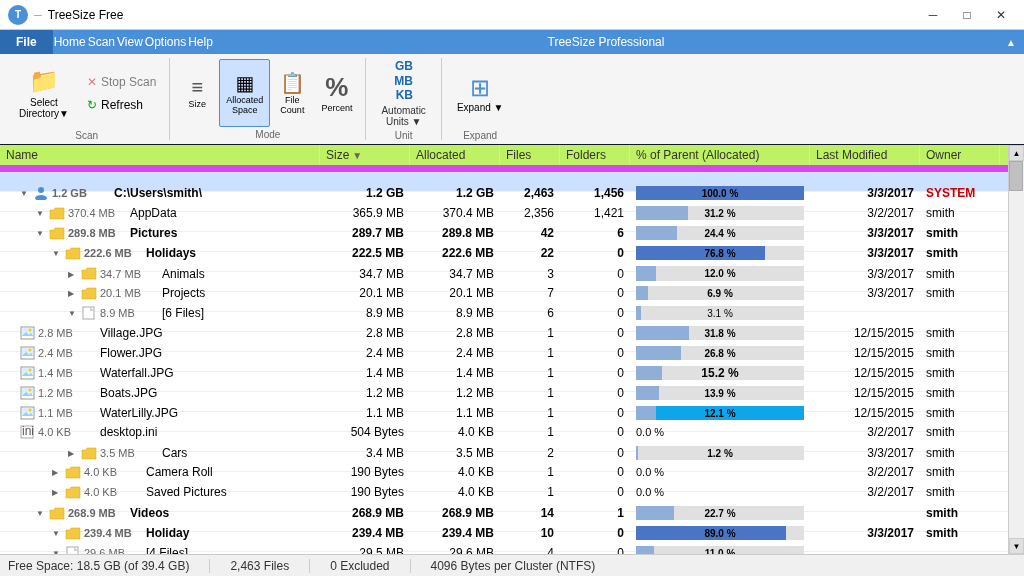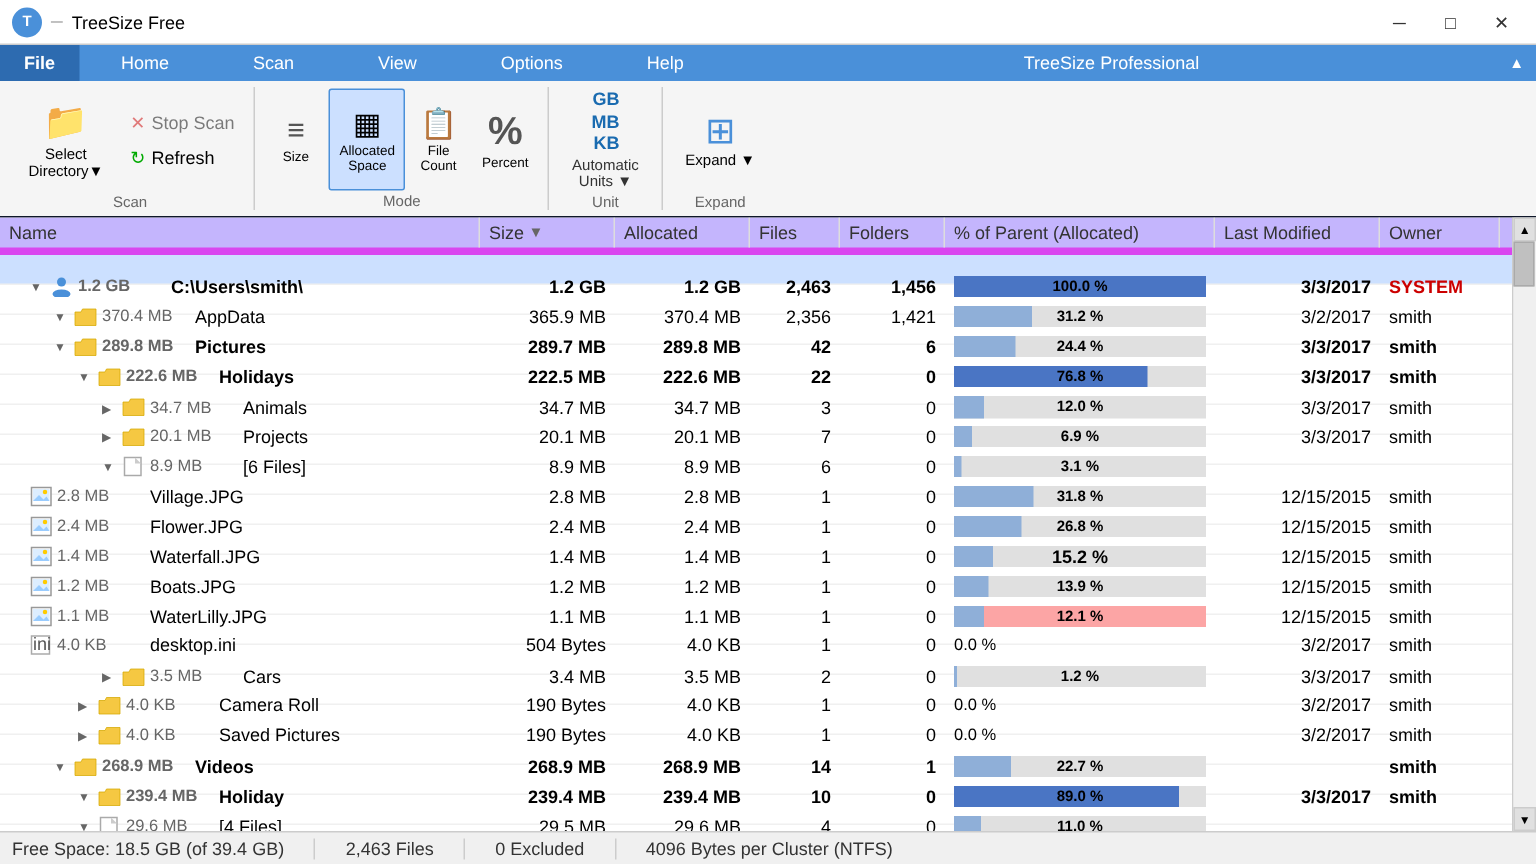--- a/index.html
+++ b/index.html
@@ -9,21 +9,21 @@
     #title-bar { background: #fff; height: 30px; display: flex; align-items: center; justify-content: space-between; border-bottom: 1px solid #ccc; padding: 0 8px; }
     #title-bar-left { display: flex; align-items: center; gap: 6px; }
     #title-bar-left .app-icon { width: 20px; height: 20px; background: #4a90d9; border-radius: 50%; display: flex; align-items: center; justify-content: center; color: white; font-size: 10px; font-weight: bold; }
     #title-bar-controls { display: flex; gap: 4px; }
     #title-bar-controls span { width: 30px; height: 20px; display: flex; align-items: center; justify-content: center; cursor: pointer; color: #333; font-size: 14px; }
 
     
     #ribbon { background: #f5f5f5; border-bottom: 1px solid #0f172a; }
     #menu-bar { display: flex; align-items: center; height: 24px; background: #4a90d9; }
     #menu-bar .file-btn { background: #2d6bb0; color: white; padding: 0 16px; height: 100%; display: flex; align-items: center; font-weight: bold; cursor: pointer; }
-    #menu-bar .menu-item { color: white; padding: 0 28px; height: 100%; display: flex; align-items: center; cursor: pointer; font-size: 12px; }
+    #menu-bar .menu-item { color: white; padding: 0 1px; height: 100%; display: flex; align-items: center; cursor: pointer; font-size: 12px; }
     #menu-bar .treesize-pro { margin-left: auto; color: white; padding: 0 12px; font-size: 12px; cursor: pointer; }
 
     #toolbar { display: flex; align-items: stretch; padding: 4px 2px 4px 4px; height: 90px; }
     .toolbar-group { display: flex; flex-direction: column; align-items: center; border-right: 1px solid #ccc; padding: 0 6px; }
     .toolbar-group-label { font-size: 10px; color: #666; margin-top: auto; padding-top: 2px; }
     .toolbar-tools { display: flex; align-items: center; gap: 2px; flex: 1; }
 
     .tool-large { display: flex; flex-direction: column; align-items: center; justify-content: center; cursor: pointer; padding: 4px 8px; border: 1px solid transparent; border-radius: 2px; height: 70px; min-width: 50px; }
 
     .tool-small-group { display: flex; flex-direction: column; gap: 1px; justify-content: center; height: 70px; }
@@ -36,21 +36,21 @@
 
     
     .auto-btn { display: flex; flex-direction: column; align-items: center; cursor: pointer; padding: 4px 8px; border: 1px solid transparent; border-radius: 2px; height: 70px; justify-content: center; min-width: 60px; }
     .auto-btn .unit-stack { font-size: 11px; font-weight: bold; color: #1a6bb0; line-height: 1.2; text-align: right; }
     .auto-btn .auto-label { font-size: 10px; color: #333; text-align: center; margin-top: 2px; }
 
     
     #content { display: flex; flex: 1; overflow: hidden; }
     #main-table { flex: 1; overflow: hidden; display: flex; flex-direction: column; }
     
-    #table-header { display: grid; grid-template-columns: 320px 90px 90px 60px 70px 180px 110px 80px; background: #c4b5fd; border-bottom: 5px solid #d946ef; }
+    #table-header { display: grid; grid-template-columns: 320px 90px 90px 60px 70px 180px 110px 80px; background: #bef264; border-bottom: 7px solid #d946ef; }
     .th { padding: 3px 6px; font-weight: normal; color: #333; border-right: 1px solid #ddd; cursor: pointer; display: flex; align-items: center; gap: 3px; user-select: none; white-space: nowrap; font-size: 12px; }
     .th .sort-arrow { font-size: 10px; color: #666; }
 
     #table-body { overflow-y: auto; flex: 1; background: white; }
     .tr { display: grid; grid-template-columns: 320px 90px 90px 60px 70px 180px 110px 80px; border-bottom: 1px solid #f0f0f0; height: 20px; }
     .tr.selected { background: #cce0ff; }
     .tr.bold-row { font-weight: bold; }
 
     .td { padding: 1px 6px; display: flex; align-items: center; overflow: hidden; white-space: nowrap; font-size: 12px; }
     .td.right { justify-content: flex-end; }
@@ -350,21 +350,21 @@
             <span style="color: rgb(102, 102, 102); margin-right: 4px; font-size: 11px; min-width: 55px; flex-shrink: 0;">8.9 MB</span>
             <span>[6 Files]</span>
           </div>
           <div class="td right">8.9 MB</div>
           <div class="td right">8.9 MB</div>
           <div class="td right">6</div>
           <div class="td right">0</div>
           <div class="progress-bar-cell">
             <div class="progress-container" style="position: relative; background: rgb(224, 224, 224); height: 14px; width: 100%;">
               <div style="width: 3.1%; height: 100%; background: rgb(143, 175, 216);"></div>
-              <div class="progress-label" style="position: absolute; inset: 0px; display: flex; align-items: center; justify-content: center; font-size: 10px; font-weight: bold; color: rgb(0, 0, 0);">3.1 %</div>
+              <div class="progress-label" style="position: absolute; inset: 0px; display: flex; align-items: center; justify-content: center; font-size: 10px; font-weight: normal; color: rgb(0, 0, 0);">3.1 %</div>
             </div>
           </div>
           <div class="td right"></div>
           <div class="td"></div>
         </div>
         <div class="tr">
           <div class="td name-cell indent-5">
             <span class="expand-arrow no-chevron"></span>
             <span class="file-icon">
               <svg width="15" height="14" viewBox="0 0 15 14">
@@ -483,21 +483,21 @@
               </svg>
             </span>
             <span style="color: rgb(102, 102, 102); margin-right: 4px; font-size: 11px; min-width: 55px; flex-shrink: 0;">1.1 MB</span>
             <span>WaterLilly.JPG</span>
           </div>
           <div class="td right">1.1 MB</div>
           <div class="td right">1.1 MB</div>
           <div class="td right">1</div>
           <div class="td right">0</div>
           <div class="progress-bar-cell">
-            <div class="progress-container" style="position: relative; background: #fca5a5; height: 14px; width: 100%;">
+            <div class="progress-container" style="position: relative; background: #0ea5e9; height: 14px; width: 100%;">
               <div style="width: 12.1%; height: 100%; background: rgb(143, 175, 216);"></div>
               <div class="progress-label" style="position: absolute; inset: 0px; display: flex; align-items: center; justify-content: center; font-size: 10px; font-weight: bold; color: rgb(0, 0, 0);">12.1 %</div>
             </div>
           </div>
           <div class="td right">12/15/2015</div>
           <div class="td">smith</div>
         </div>
         <div class="tr">
           <div class="td name-cell indent-5">
             <span class="expand-arrow no-chevron"></span>

